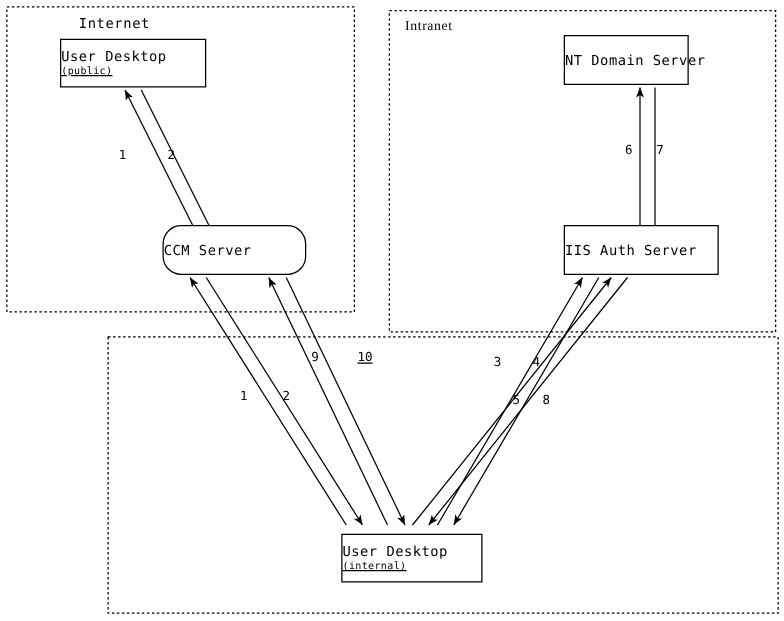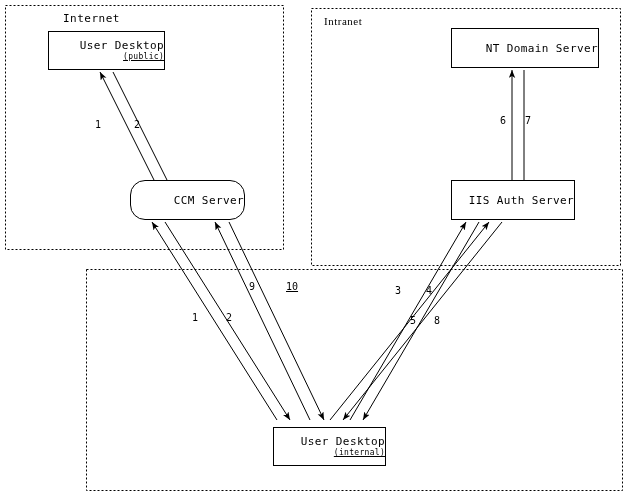--- a/index.html
+++ b/index.html
@@ -30,21 +30,21 @@
     letter-spacing: 0.5px;
     white-space: nowrap;
   }
   .node-box {
     position: absolute;
     box-sizing: border-box;
     border: 1px solid #000000;
     background: #ffffff;
     display: flex;
     flex-direction: column;
-    align-items: flex-end;
+    align-items: flex-start;
     justify-content: center;
     z-index: 5;
   }
   .node-title {
     font-family: "DejaVu Sans Mono", "Liberation Mono", monospace;
     font-size: 11px;
     color: #000000;
     letter-spacing: 0.4px;
     white-space: nowrap;
     line-height: 13px;
@@ -133,25 +133,25 @@
 
   <div class="node-box" style="left:48px; top:31px; width:117px; height:39px;">
     <div class="node-title">User Desktop</div>
     <div class="node-sub">(public)</div>
   </div>
 
   <div class="node-box" style="left:130px; top:180px; width:115px; height:40px;border-radius:15px;">
     <div class="node-title">CCM Server</div>
   </div>
 
-  <div class="node-box" style="left:451px; top:28px; width:148px; height:40px;">
+  <div class="node-box" style="left:451px; top:28px; width:100px; height:40px;">
     <div class="node-title">NT Domain Server</div>
   </div>
 
-  <div class="node-box" style="left:451px; top:180px; width:124px; height:40px;padding-left:24px;">
+  <div class="node-box" style="left:451px; top:180px; width:124px; height:40px;">
     <div class="node-title">IIS Auth Server</div>
   </div>
 
   <div class="node-box" style="left:273px; top:427px; width:113px; height:39px;">
     <div class="node-title">User Desktop</div>
     <div class="node-sub">(internal)</div>
   </div>
 
   <div class="edge-label" style="left:95px; top:119px;">1</div>
   <div class="edge-label" style="left:134px; top:119px;">2</div>

